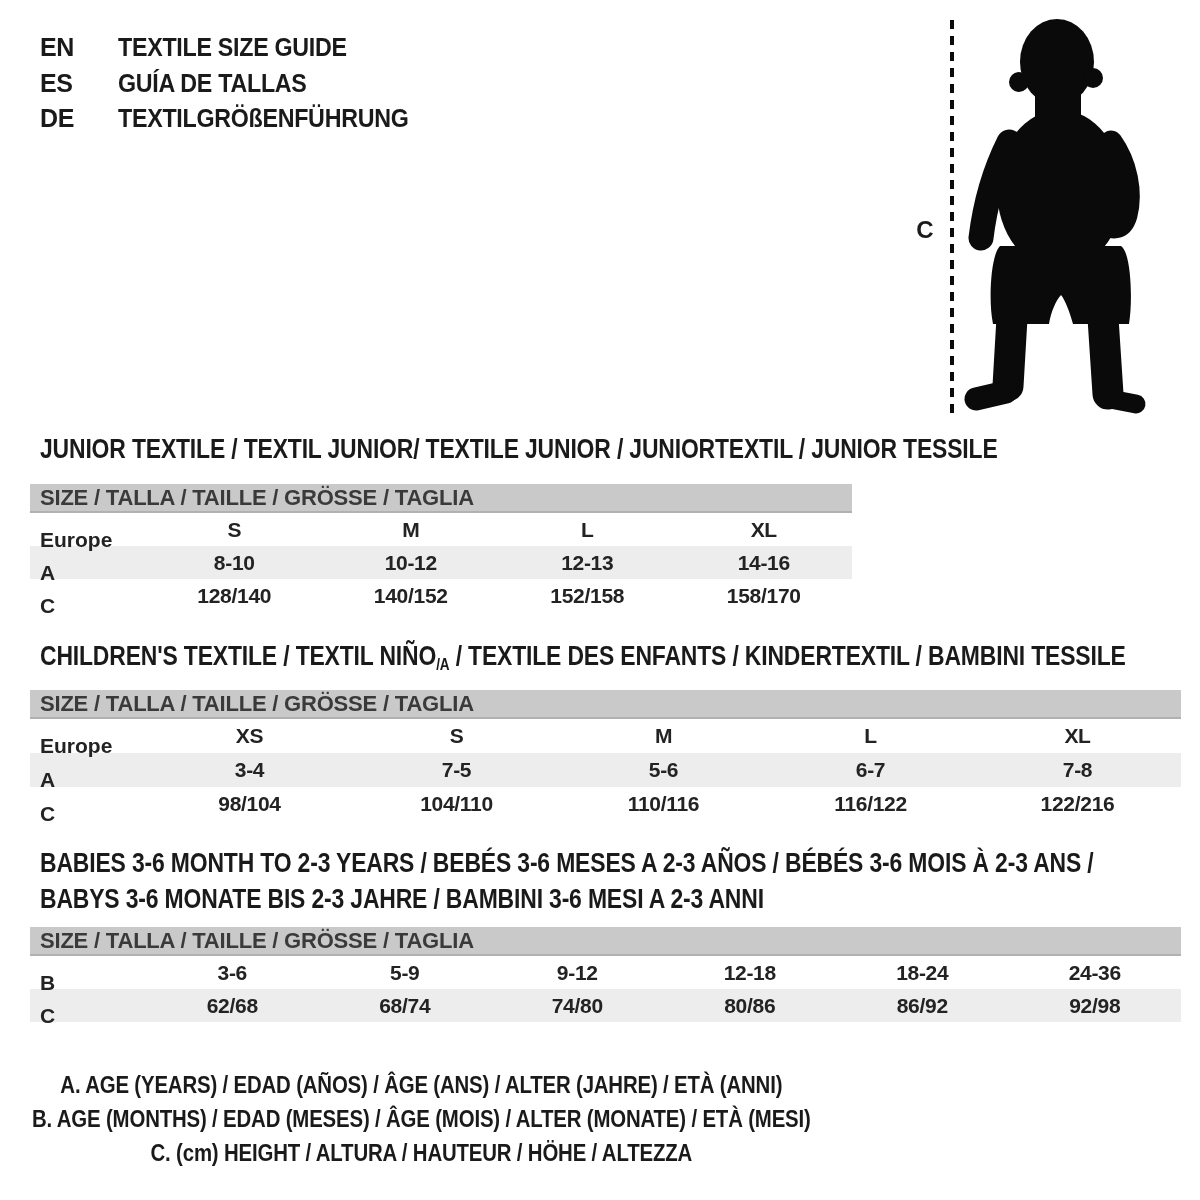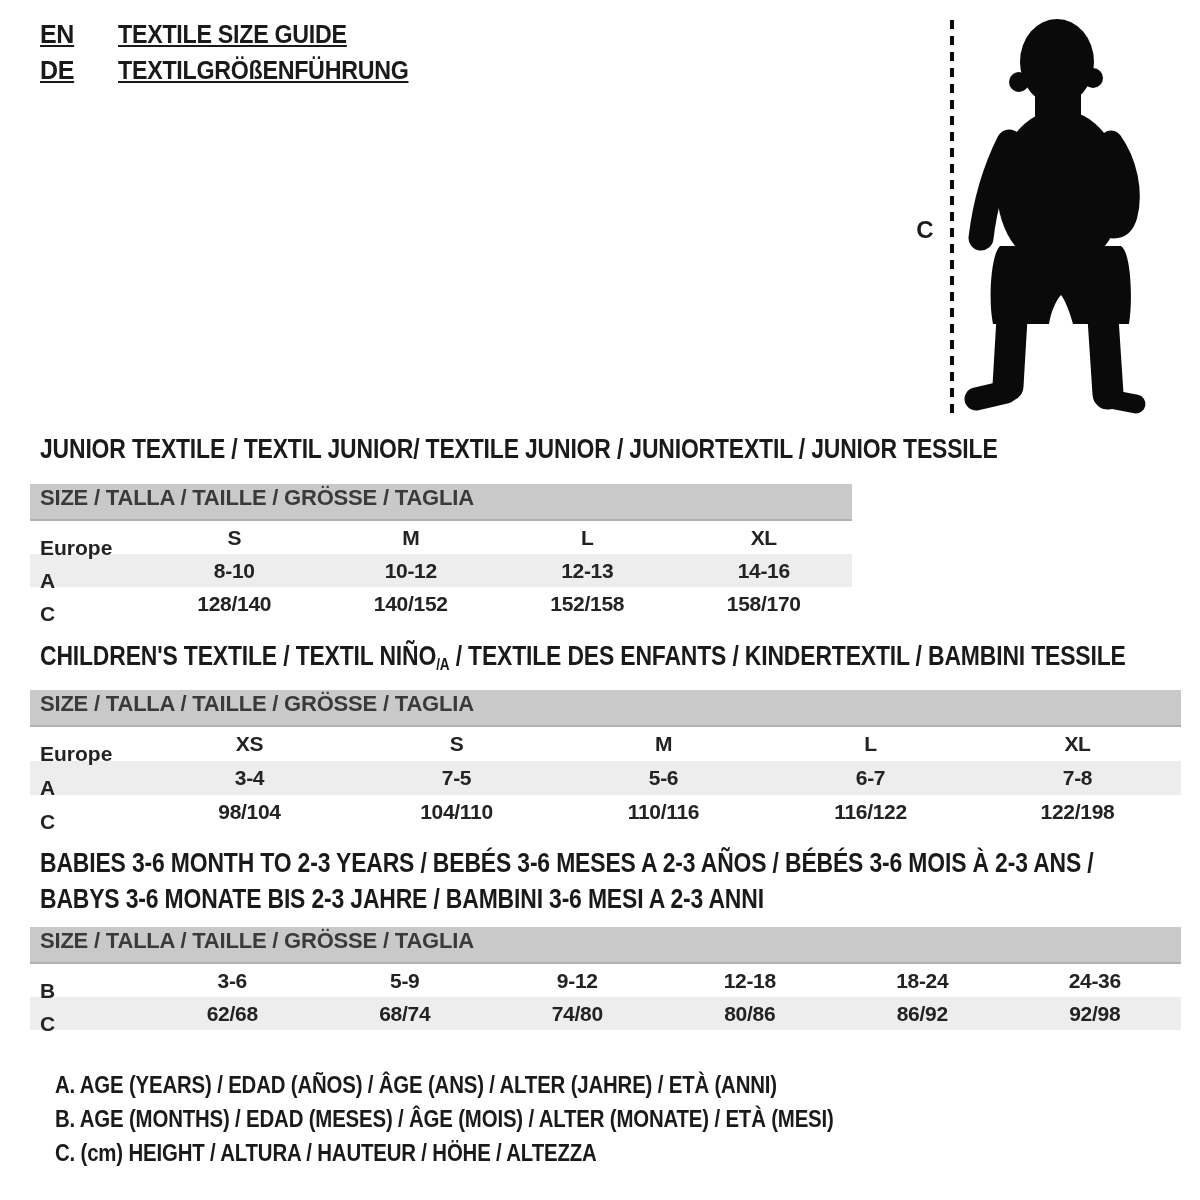--- a/index.html
+++ b/index.html
@@ -7,36 +7,36 @@
     width:1200px; height:1200px;
     background:#ffffff;
     font-family:"Liberation Sans", sans-serif;
     color:#1a1a1a;
     position:relative;
     overflow:hidden;
   }
   .abs { position:absolute; }
 
   
-  .lang-list { left:40px; top:17px;text-decoration:underline; }
+  .lang-list { left:40px; top:30px; }
   .lang-row { display:flex; height:35.5px; align-items:center;
               font-size:25px; font-weight:700; letter-spacing:-0.3px; }
   .lang-code { width:78px; }
   .lang-title { transform:scaleX(0.93); transform-origin:0 50%; white-space:nowrap; }
 
   
   .section-heading {
     font-size:27px; font-weight:700; letter-spacing:-0.2px; line-height:27px;
     transform:scaleX(0.85); transform-origin:0 50%; white-space:nowrap;
   }
   .sub { font-size:16px; vertical-align:-5px; }
 
   
   .size-bar {
-    height:37px; background:#c9c9c9; border-bottom:2px solid #b1b1b1;
+    height:29px; background:#c9c9c9; border-bottom:2px solid #b1b1b1;
     box-sizing:border-box; line-height:27px; padding-left:10px;
     font-size:22px; font-weight:700; color:#3a3a3a; letter-spacing:-0.2px;
     white-space:nowrap;
   }
   .trow { display:flex; align-items:center; height:33px;
           font-size:21px; font-weight:700; color:#232323; }
   .trow.h34 { height:34px; }
   .trow.band { background:#ededed; }
   .tlabel { width:116px; padding-left:10px; box-sizing:border-box;margin-top:20px; }
   .tcell { flex:1; text-align:center; letter-spacing:-0.3px; }
@@ -50,20 +50,24 @@
   
   .measure-label { font-size:24px; font-weight:700; text-align:center; }
 </style>
 </head>
 <body>
 
 <div class="abs lang-list">
   <div class="lang-row">
     <span class="lang-code">EN</span>
     <span class="lang-title">TEXTILE SIZE GUIDE</span>
+  </div>
+  <div class="lang-row">
+    <span class="lang-code">ES</span>
+    <span class="lang-title">GUÍA DE TALLAS</span>
   </div>
   <div class="lang-row">
     <span class="lang-code">DE</span>
     <span class="lang-title">TEXTILGRÖßENFÜHRUNG</span>
   </div>
 </div>
 
 <div class="abs measure-label" style="left:910px; top:216px; width:30px;">C</div>
 
 <svg class="abs" style="left:900px; top:0;" width="250" height="430" viewBox="0 0 250 430" aria-hidden="true">
@@ -134,21 +138,21 @@
     <div class="tcell">5-6</div>
     <div class="tcell">6-7</div>
     <div class="tcell">7-8</div>
   </div>
   <div class="trow h34">
     <div class="tlabel">C</div>
     <div class="tcell">98/104</div>
     <div class="tcell">104/110</div>
     <div class="tcell">110/116</div>
     <div class="tcell">116/122</div>
-    <div class="tcell">122/198</div>
+    <div class="tcell">122/216</div>
   </div>
 </div>
 
 <div class="abs" style="left:40px; top:846px;">
   <div class="section-heading" style="line-height:35.5px;">BABIES 3-6 MONTH TO 2-3 YEARS / BEBÉS 3-6 MESES A 2-3 AÑOS / BÉBÉS 3-6 MOIS À 2-3 ANS /</div>
   <div class="section-heading" style="line-height:35.5px;">BABYS 3-6 MONATE BIS 2-3 JAHRE / BAMBINI 3-6 MESI A 2-3 ANNI</div>
 </div>
 
 <div class="abs" style="left:30px; top:927px; width:1151px;">
   <div class="size-bar">SIZE / TALLA / TAILLE / GRÖSSE / TAGLIA</div>
@@ -165,17 +169,17 @@
     <div class="tlabel">C</div>
     <div class="tcell">62/68</div>
     <div class="tcell">68/74</div>
     <div class="tcell">74/80</div>
     <div class="tcell">80/86</div>
     <div class="tcell">86/92</div>
     <div class="tcell">92/98</div>
   </div>
 </div>
 
-<div class="abs" style="left:55px; top:1068px;">
+<div class="abs" style="left:32px; top:1068px;text-align:center;">
   <div class="legend-line">A. AGE (YEARS) / EDAD (AÑOS) / ÂGE (ANS) / ALTER (JAHRE) / ETÀ (ANNI)</div>
   <div class="legend-line">B. AGE (MONTHS) / EDAD (MESES) / ÂGE (MOIS) / ALTER (MONATE) / ETÀ (MESI)</div>
   <div class="legend-line">C. (cm) HEIGHT / ALTURA / HAUTEUR / HÖHE / ALTEZZA</div>
 </div>
 
 </body></html>

